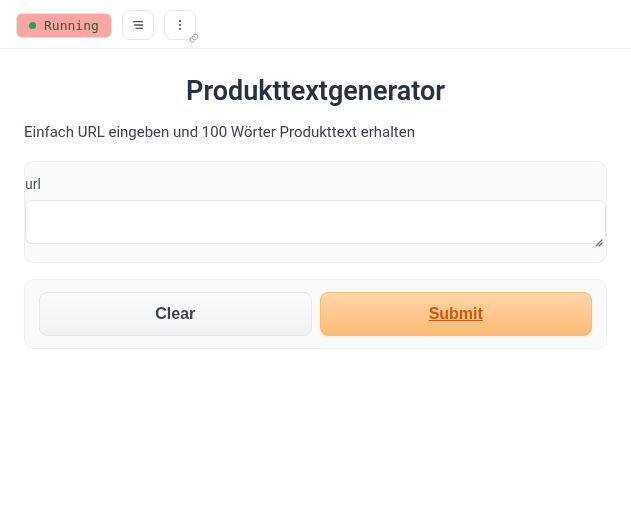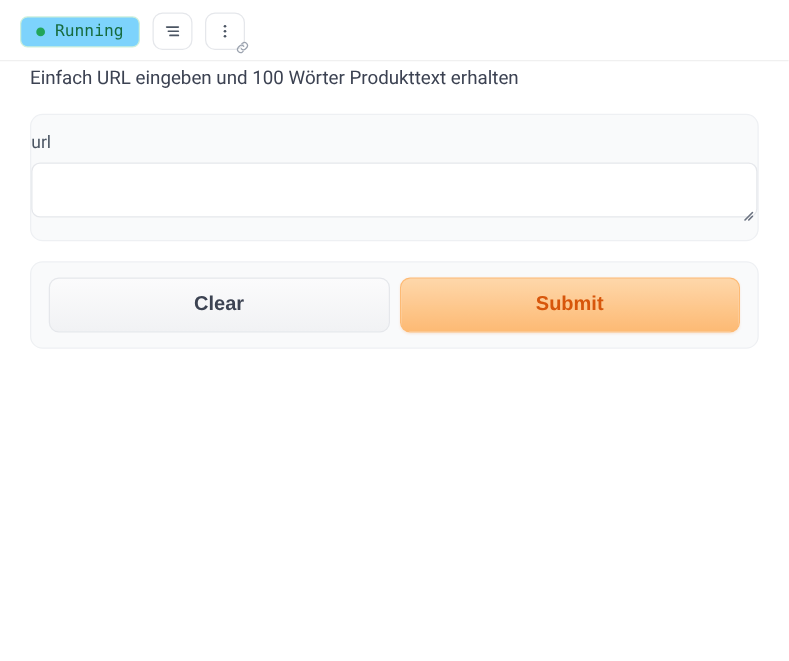--- a/index.html
+++ b/index.html
@@ -18,21 +18,21 @@
       display: flex;
       align-items: center;
       gap: 10px;
       padding: 10px 16px 8px 16px;
       border-bottom: 1px solid #f0f0f0;
     }
     .status-badge {
       display: inline-flex;
       align-items: center;
       gap: 8px;
-      background: #7dd3fc;
+      background: #fca5a5;
       border: 1px solid #cdefdb;
       color: #166b3d;
       font-size: 13px;
       font-weight: 500;
       padding: 4px 12px;
       border-radius: 6px;
       font-family: ui-monospace, "SF Mono", Consolas, monospace;
     }
     .status-dot {
       width: 7px;
@@ -152,20 +152,21 @@
     .btn-clear {
       background: linear-gradient(#fbfbfc, #f1f2f4);
       border: 1px solid #e5e7eb;
       color: #3c4352;
     }
     .btn-submit {
       background: linear-gradient(#fed7aa, #fdba74);
       border: 1px solid #fdba74;
       color: #d7560b;
       box-shadow: 0 1px 2px rgba(234,122,31,0.15);
+      text-decoration: underline;
     }
   </style>
 </head>
 <body>
 
 <div class="topbar">
   <div class="status-badge">
     <span class="status-dot"></span>
     <span>Running</span>
   </div>
@@ -185,20 +186,21 @@
     <span class="link-subicon">
       <svg viewBox="0 0 24 24">
         <path d="M10 14a5 5 0 0 0 7 0l2-2a5 5 0 0 0-7-7l-1 1"></path>
         <path d="M14 10a5 5 0 0 0-7 0l-2 2a5 5 0 0 0 7 7l1-1"></path>
       </svg>
     </span>
   </button>
 </div>
 
 <div class="content">
+  <h1>Produkttextgenerator</h1>
   <p class="subtitle">Einfach URL eingeben und 100 Wörter Produkttext erhalten</p>
 
   <div class="panel">
     <label class="field-label">url</label>
     <div class="textarea-wrap">
       <textarea rows="1" style=""></textarea>
       <span class="resize-handle">
         <svg viewBox="0 0 12 12">
             <path d="M11 5 L5 11 M11 8 L8 11" stroke="currentColor" stroke-width="1.3" fill="none" stroke-linecap="round"></path>
           </svg>

